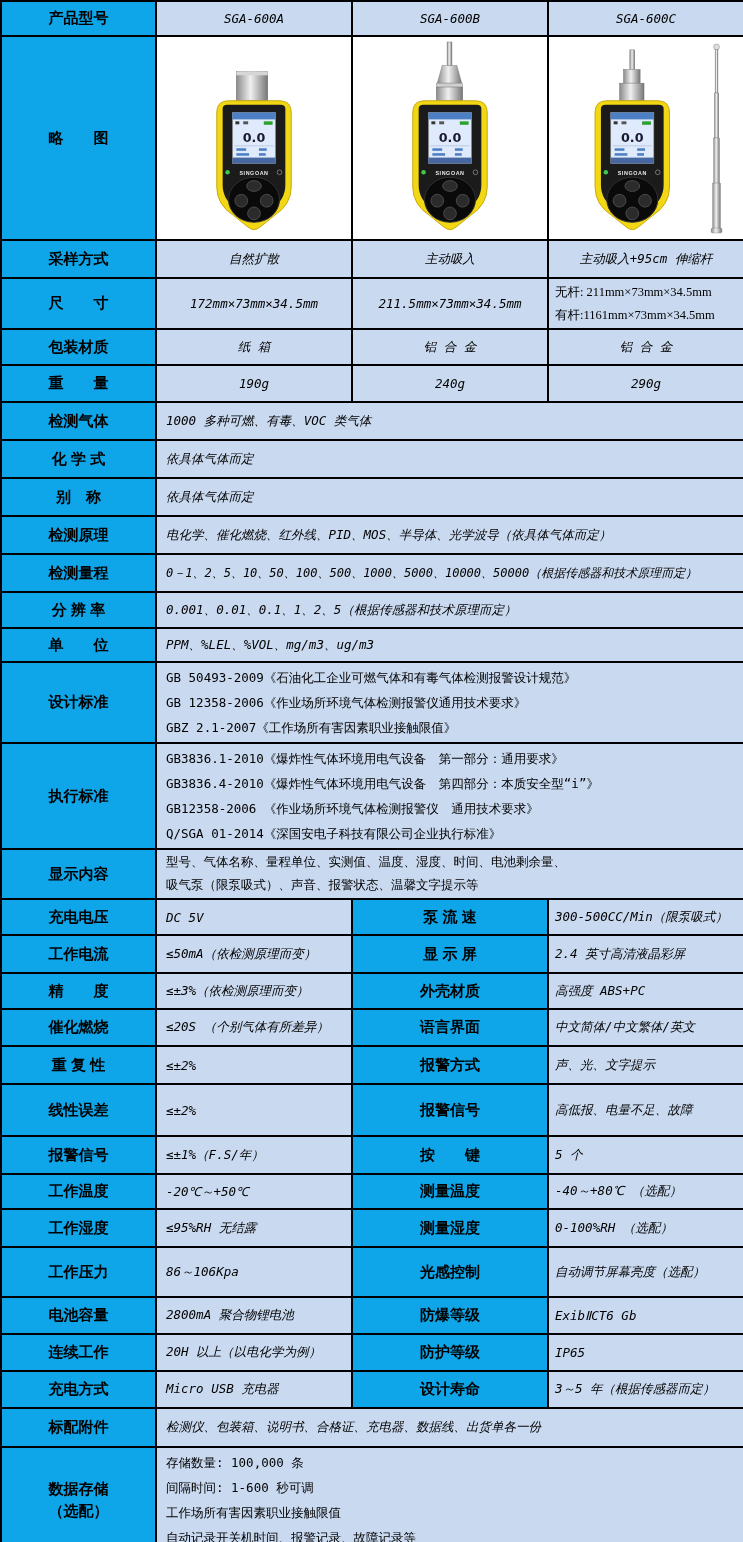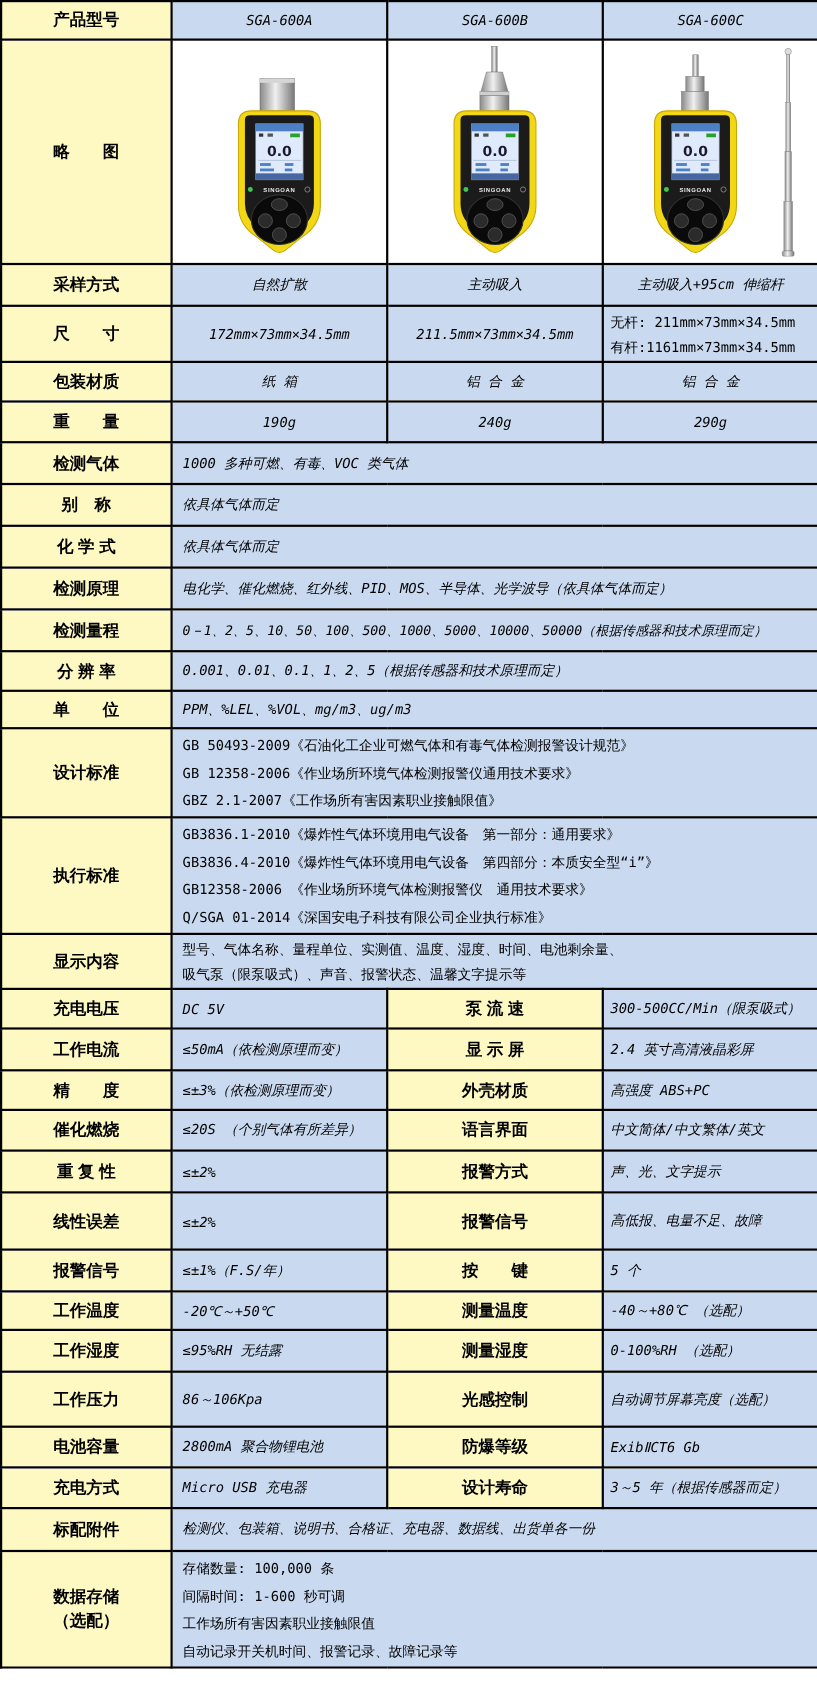--- a/index.html
+++ b/index.html
@@ -1,29 +1,29 @@
 <!DOCTYPE html>
 <html><head>
 <meta charset="utf-8">
 <style>
   html,body{margin:0;padding:0;background:#fff;}
   .sheet{width:743px;margin:0;}
   table{border-collapse:collapse;table-layout:fixed;width:743px;}
   td{border:2px solid #000;padding:0;overflow:hidden;color:#000;}
-  .lbl{background:#fef9c3;font-family:"Liberation Sans",sans-serif;font-weight:bold;
+  .lbl{background:#0ea5e9;font-family:"Liberation Sans",sans-serif;font-weight:bold;
        font-size:15px;text-align:center;white-space:nowrap;}
   .val{background:#C9D9EF;font-family:"DejaVu Sans Mono","Liberation Sans",sans-serif;
        font-size:12.5px;}
   .c{text-align:center;}
   .l{text-align:left;padding-left:9px;}
   .nw{white-space:nowrap;font-style:italic;}
   .white{background:#fff;text-align:center;vertical-align:middle;}
   .multi{line-height:25px;padding-top:2px;padding-bottom:2px;margin-left:13px;}
   .multi div{white-space:nowrap;}
-  .two div{line-height:23px;white-space:nowrap;}
+  .two div{line-height:23px;white-space:nowrap;font-family:Liberation Serif, serif;}
   .lbl .l2{line-height:22px;}
   svg{display:block;margin:0 auto;}
 </style>
 </head>
 <body>
 
 <div class="sheet">
 <table>
 <colgroup>
         <col style="width:155px">
@@ -135,25 +135,25 @@
   <td class="val c nw">190g</td>
   <td class="val c nw">240g</td>
   <td class="val c nw">290g</td>
 </tr>
 
 <tr style="height:38px">
   <td class="lbl">检测气体</td>
   <td colspan="3" class="val l nw">1000 多种可燃、有毒、VOC 类气体</td>
 </tr>
 <tr style="height:38px">
+  <td class="lbl">化 学 式</td>
+  <td colspan="3" class="val l nw">依具体气体而定</td>
+</tr>
+<tr style="height:38px">
   <td class="lbl">别　称</td>
-  <td colspan="3" class="val l nw">依具体气体而定</td>
-</tr>
-<tr style="height:38px">
-  <td class="lbl">化 学 式</td>
   <td colspan="3" class="val l nw">依具体气体而定</td>
 </tr>
 <tr style="height:38px">
   <td class="lbl">检测原理</td>
   <td colspan="3" class="val l nw">电化学、催化燃烧、红外线、PID、MOS、半导体、光学波导（依具体气体而定）</td>
 </tr>
 <tr style="height:38px">
   <td class="lbl">检测量程</td>
   <td colspan="3" class="val l nw" style="font-size:12px">0－1、2、5、10、50、100、500、1000、5000、10000、50000（根据传感器和技术原理而定）</td>
 </tr>
@@ -253,20 +253,26 @@
   <td class="lbl">光感控制</td>
   <td class="val l nw" style="padding-left:6px">自动调节屏幕亮度（选配）</td>
 </tr>
 <tr style="height:37px">
   <td class="lbl">电池容量</td>
   <td class="val l nw">2800mA 聚合物锂电池</td>
   <td class="lbl">防爆等级</td>
   <td class="val l nw" style="padding-left:6px">ExibⅡCT6 Gb</td>
 </tr>
 <tr style="height:37px">
+  <td class="lbl">连续工作</td>
+  <td class="val l nw">20H 以上（以电化学为例）</td>
+  <td class="lbl">防护等级</td>
+  <td class="val l nw" style="padding-left:6px">IP65</td>
+</tr>
+<tr style="height:37px">
   <td class="lbl">充电方式</td>
   <td class="val l nw">Micro USB 充电器</td>
   <td class="lbl">设计寿命</td>
   <td class="val l nw" style="padding-left:6px">3～5 年（根据传感器而定）</td>
 </tr>
 
 <tr style="height:39px">
   <td class="lbl">标配附件</td>
   <td colspan="3" class="val l nw">检测仪、包装箱、说明书、合格证、充电器、数据线、出货单各一份</td>
 </tr>

